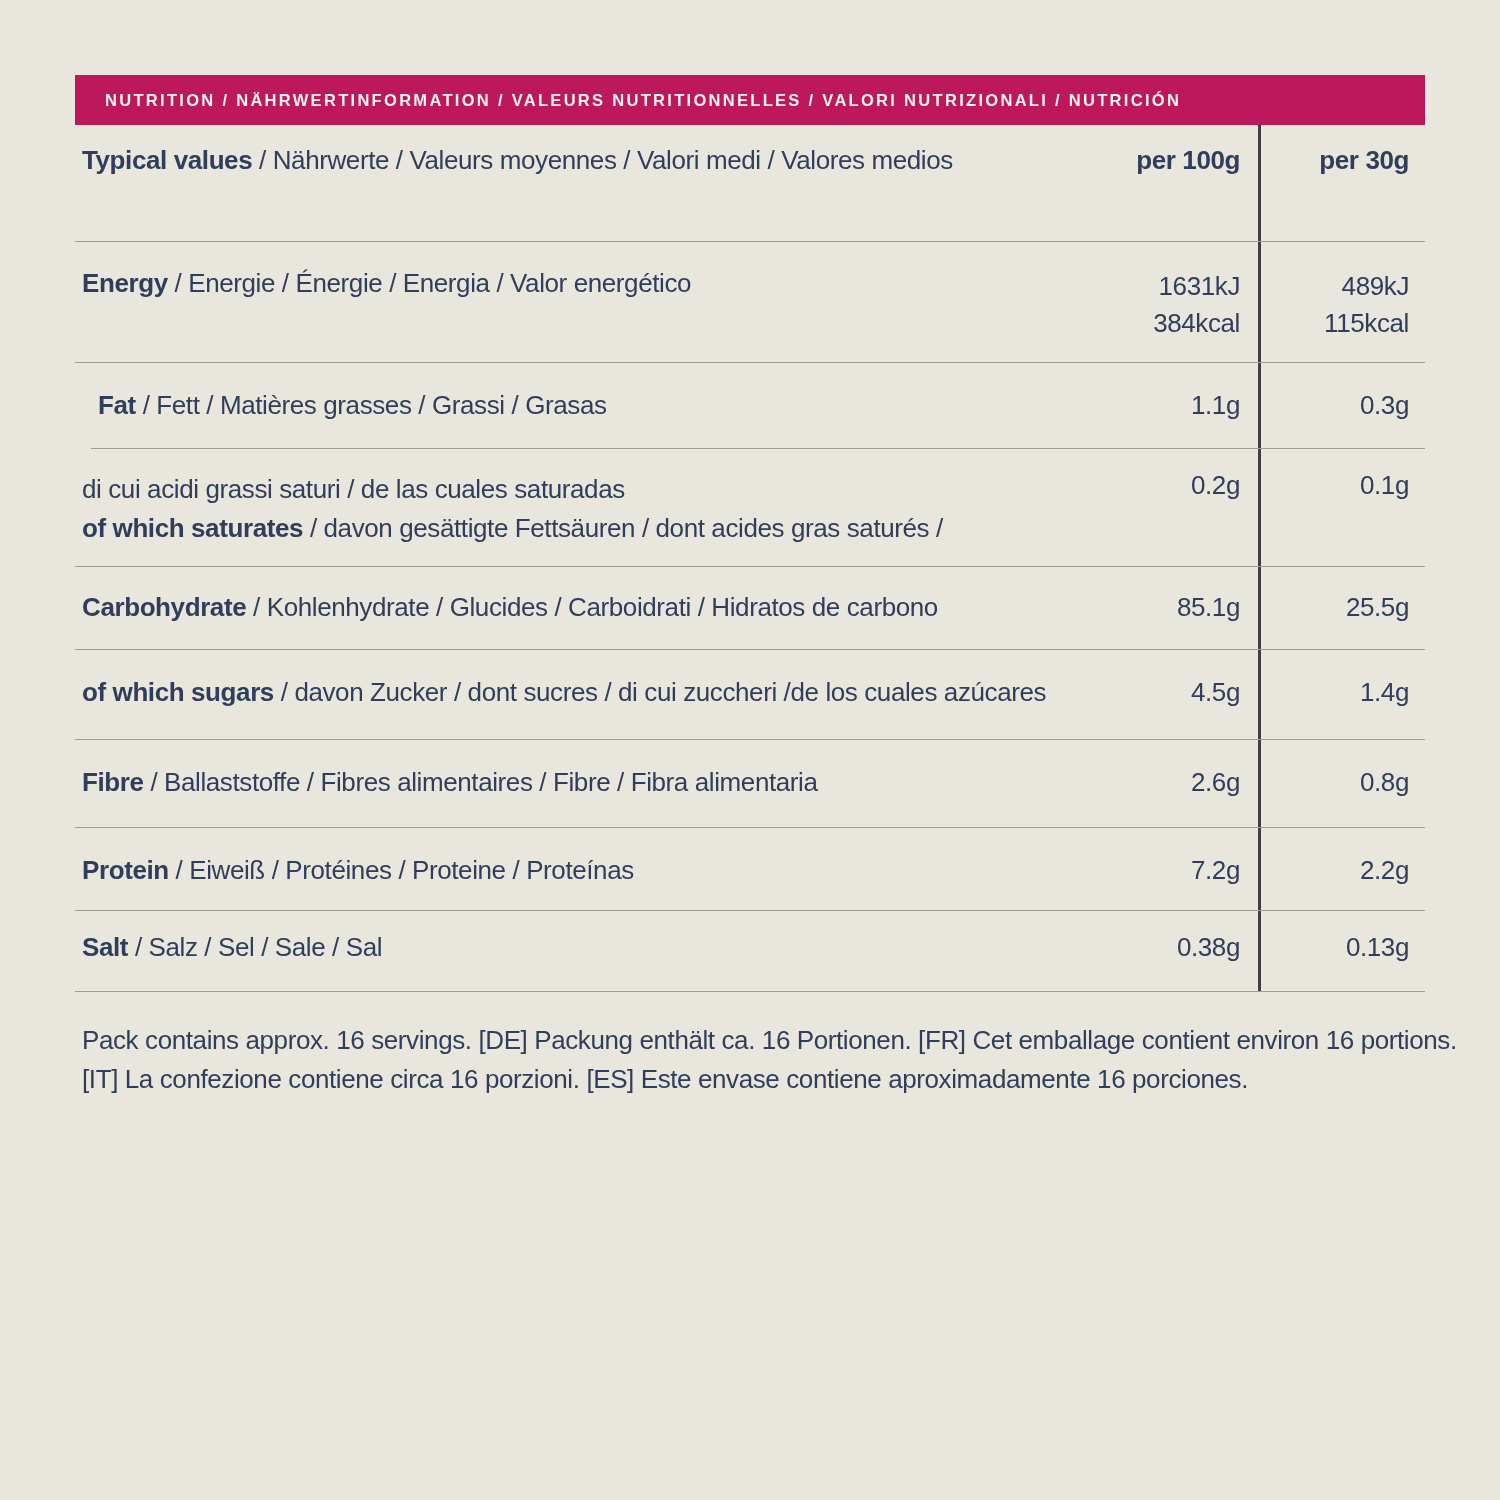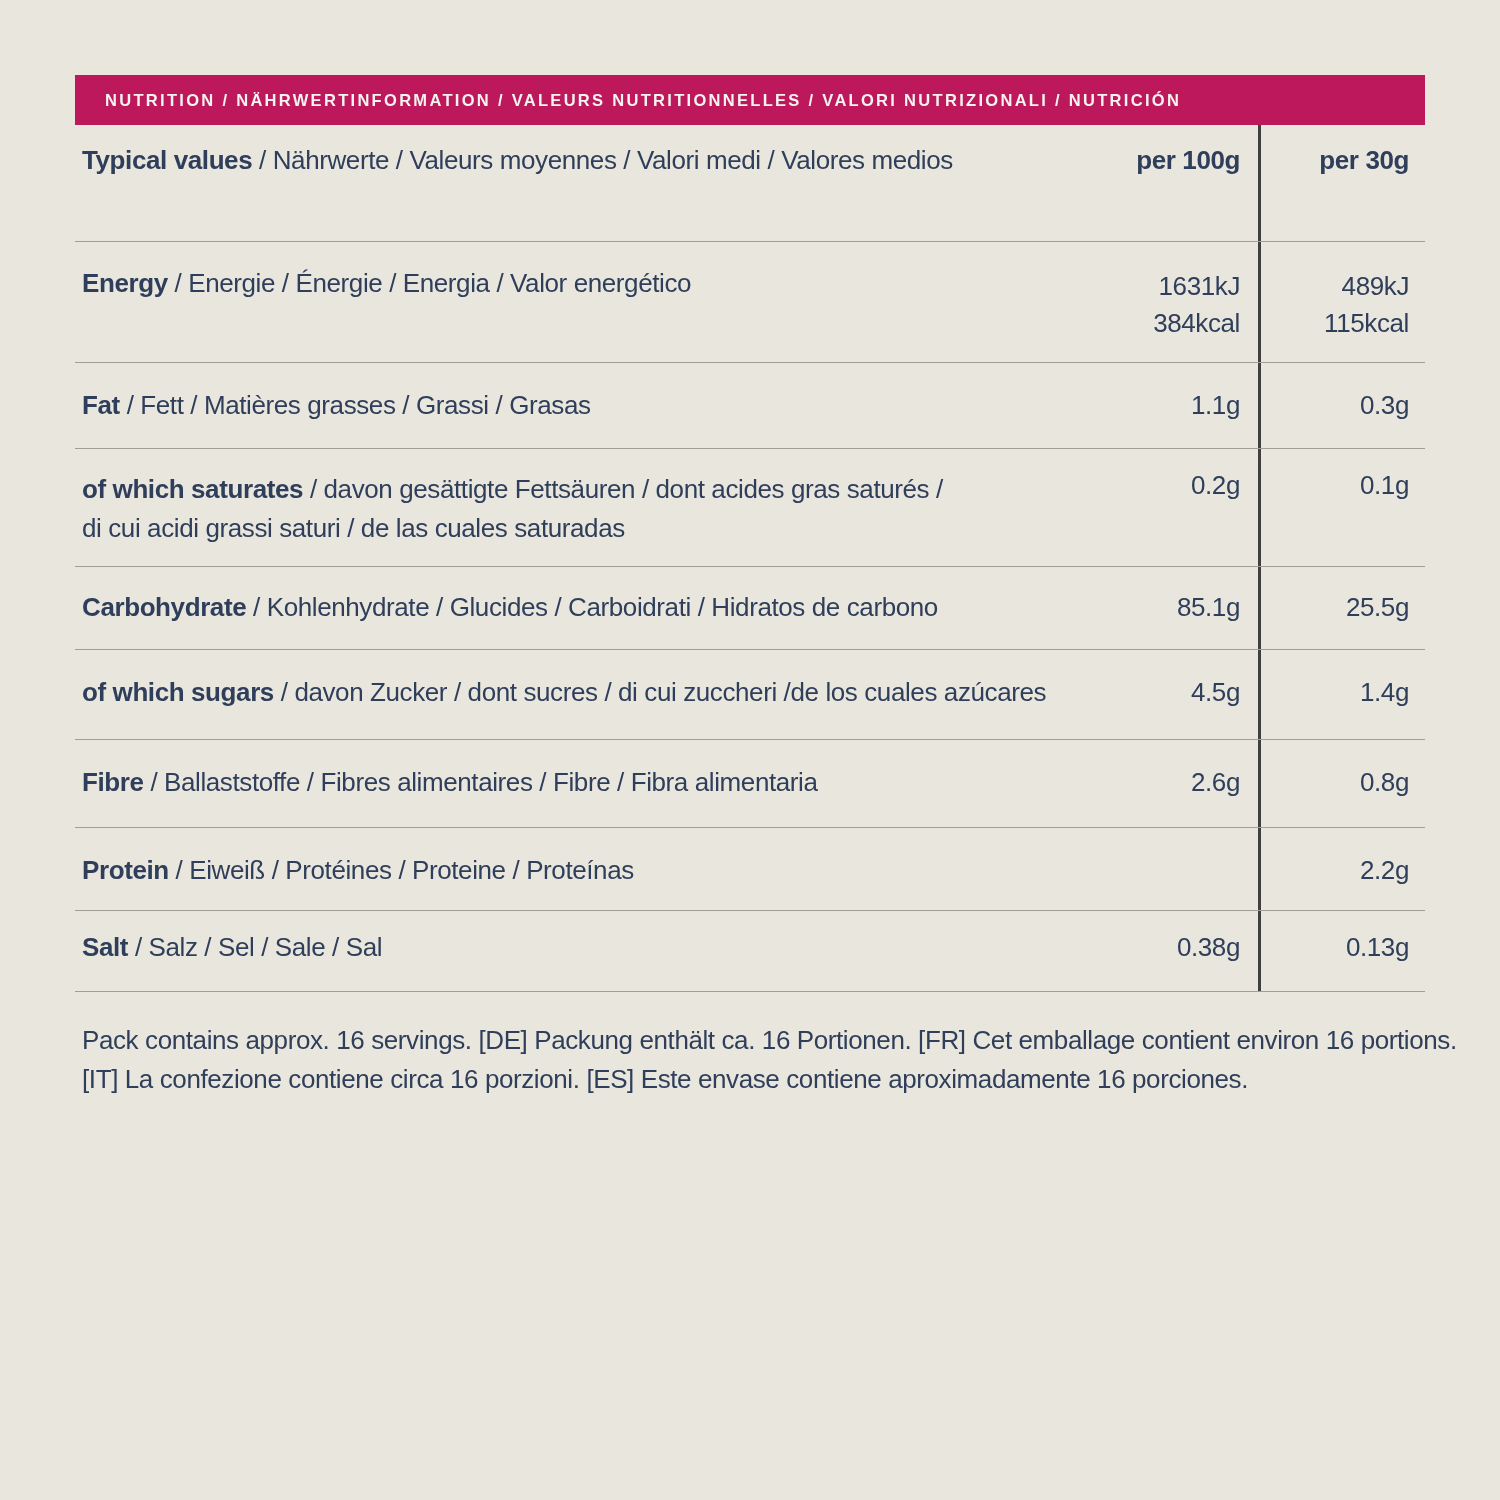--- a/index.html
+++ b/index.html
@@ -56,21 +56,21 @@
     padding-right: 16px;
     border-left: 3px solid #404040;
   }
   .lline { white-space: nowrap; }
   .b { font-weight: bold; }
   .r-typical { --pt: 20px; height: 117px; font-weight: bold; }
   .r-typical .lab .b { font-weight: bold; }
   .r-typical .lab span:not(.b) { font-weight: normal; }
   .r-energy  { --pt: 26px; height: 121px; }
   .r-energy .vline { line-height: 37px; }
-  .r-fat     { --pt: 27px; height: 86px; }
+  .r-fat     { --pt: 27px; height: 86px; margin-left: 16px; }
   .r-sat     { --pt: 21px; height: 118px; }
   .r-sat .lline { line-height: 39px; }
   .r-carb    { --pt: 25px; height: 83px; }
   .r-sugars  { --pt: 27px; height: 90px; }
   .r-fibre   { --pt: 27px; height: 88px; }
   .r-protein { --pt: 27px; height: 83px; }
   .r-salt    { --pt: 21px; height: 81px; }
   .footer-note {
     margin-top: 29px;
     padding-left: 7px;
@@ -125,22 +125,22 @@
         <div class="cell v100">
           <div class="vline">1.1g</div>
         </div>
         <div class="cell v30">
           <div class="vline">0.3g</div>
         </div>
       </div>
 
       <div class="row r-sat">
         <div class="cell lab">
+          <div class="lline">di cui acidi grassi saturi / de las cuales saturadas</div>
           <div class="lline"><span class="b">of which saturates</span><span> / davon gesättigte Fettsäuren / dont acides gras saturés /</span></div>
-          <div class="lline">di cui acidi grassi saturi / de las cuales saturadas</div>
         </div>
         <div class="cell v100">
           <div class="vline">0.2g</div>
         </div>
         <div class="cell v30">
           <div class="vline">0.1g</div>
         </div>
       </div>
 
       <div class="row r-carb">
@@ -175,20 +175,23 @@
           <div class="vline">2.6g</div>
         </div>
         <div class="cell v30">
           <div class="vline">0.8g</div>
         </div>
       </div>
 
       <div class="row r-protein">
         <div class="cell lab">
           <div class="lline"><span class="b">Protein</span><span> / Eiweiß / Protéines / Proteine / Proteínas</span></div>
+        </div>
+        <div class="cell v100">
+          <div class="vline">7.2g</div>
         </div>
         <div class="cell v30">
           <div class="vline">2.2g</div>
         </div>
       </div>
 
       <div class="row r-salt">
         <div class="cell lab">
           <div class="lline"><span class="b">Salt</span><span> / Salz / Sel / Sale / Sal</span></div>
         </div>

